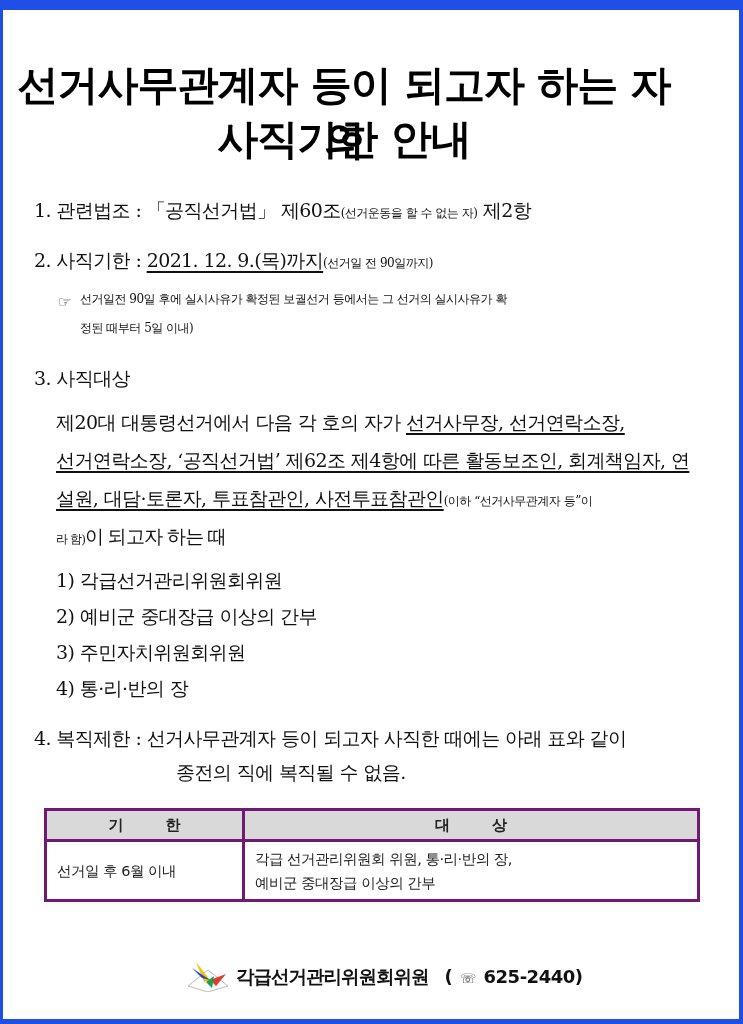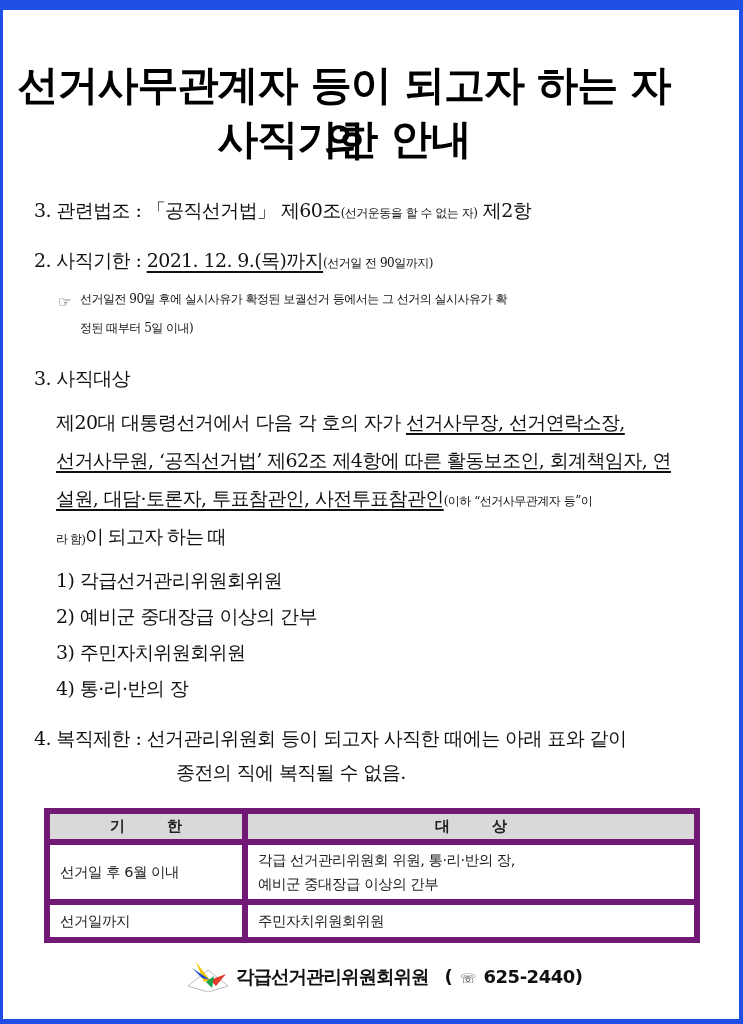--- a/index.html
+++ b/index.html
@@ -34,21 +34,21 @@
       position: absolute; left: 58px; top: 293px; font-size: 15px; color: #333;
       font-family: "DejaVu Sans", sans-serif;
     }
 
     table.info {
       position: absolute; left: 44px; top: 808px; width: 656px;
       border-collapse: collapse;
       font-family: "DejaVu Sans", "Liberation Sans", sans-serif;
       font-size: 14.5px; letter-spacing: -0.5px; color: #222;
     }
-    table.info th, table.info td { border: 6px solid #701a75; }
+    table.info th, table.info td { border: 3px solid #701a75; }
     table.info th {
       background: #d9d9d9; height: 31px; font-weight: bold; font-size: 15px;
       text-align: center; letter-spacing: 0;
     }
     table.info td { padding: 0 10px; height: 38px; vertical-align: middle; }
     table.info tr.r1 td { height: 60px; line-height: 24px; }
     table.info td.c1 { width: 198px; }
 
     .footer {
       position: absolute; top: 958px; left: 186px; height: 36px;
@@ -61,73 +61,67 @@
   </style>
 </head>
 <body>
 
 <div class="frame"></div>
 
 <div class="title l1">선거사무관계자 등이 되고자 하는 자의</div>
 <div class="title l2">사직기한 안내</div>
 
 <div class="line" style="left:34px; top:198px;">
-  <span>3. 관련법조 : </span><span>「공직선거법」 제60조</span><span class="small">(선거운동을 할 수 없는 자)</span><span> 제2항</span>
+  <span>1. 관련법조 : </span><span>「공직선거법」 제60조</span><span class="small">(선거운동을 할 수 없는 자)</span><span> 제2항</span>
 </div>
 
 <div class="line" style="left:34px; top:248px;">
   <span>2. 사직기한 : </span><span class="u">2021. 12. 9.(목)까지</span><span class="small">(선거일 전 90일까지)</span>
 </div>
 <span class="hand">☞</span>
 <div class="line small" style="left:80px; top:291px;">선거일전 90일 후에 실시사유가 확정된 보궐선거 등에서는 그 선거의 실시사유가 확</div>
 <div class="line small" style="left:80px; top:320px;">정된 때부터 5일 이내)</div>
 
 <div class="line" style="left:34px; top:366px;">3. 사직대상</div>
 <div class="line" style="left:56px; top:410px;">
   <span>제20대 대통령선거에서 다음 각 호의 자가 </span><span class="u">선거사무장, 선거연락소장,</span>
 </div>
 <div class="line" style="left:56px; top:448px;">
-  <span class="u">선거사무원, ‘공직선거법’ 제62조 제4항에 따른 활동보조인, 회계책임자, 연</span>
+  <span class="u">선거연락소장, ‘공직선거법’ 제62조 제4항에 따른 활동보조인, 회계책임자, 연</span>
 </div>
 <div class="line" style="left:56px; top:486px;">
   <span class="u">설원, 대담·토론자, 투표참관인, 사전투표참관인</span><span class="small">(이하 “선거사무관계자 등”이</span>
 </div>
 <div class="line" style="left:56px; top:524px;font-family:Liberation Serif, serif;">
   <span class="small">라 함)</span><span>이 되고자 하는 때</span>
 </div>
 
 <div class="line" style="left:56px; top:568px;">1) 각급선거관리위원회위원</div>
 <div class="line" style="left:56px; top:604px;">2) 예비군 중대장급 이상의 간부</div>
 <div class="line" style="left:56px; top:640px;">3) 주민자치위원회위원</div>
 <div class="line" style="left:56px; top:676px;">4) 통·리·반의 장</div>
 
 <div class="line" style="left:34px; top:726px;">
-  <span>4. 복직제한 : </span><span>선거관리위원회 등이 되고자 사직한 때에는 아래 표와 같이</span>
+  <span>4. 복직제한 : </span><span>선거사무관계자 등이 되고자 사직한 때에는 아래 표와 같이</span>
 </div>
 <div class="line" style="left:176px; top:760px;">종전의 직에 복직될 수 없음.</div>
 
 <table class="info">
   <thead>
     <tr>
       <th style="white-space:pre;">기        한</th>
       <th style="white-space:pre;">대        상</th>
     </tr>
   </thead>
   <tbody>
     <tr class="r1">
       <td class="c1">선거일 후 6월 이내</td>
       <td>
         <div>각급 선거관리위원회 위원, 통·리·반의 장,</div>
         <div>예비군 중대장급 이상의 간부</div>
-      </td>
-    </tr>
-    <tr>
-      <td class="c1">선거일까지</td>
-      <td>
-        <div>주민자치위원회위원</div>
       </td>
     </tr>
   </tbody>
 </table>
 
 <div class="footer">
   <span>
     <svg width="44" height="36" viewBox="0 0 44 36">
       <path d="M2 30 L22 14 L42 30 L22 36 Z" fill="none" stroke="#bbb" stroke-width="1"></path>
       <path d="M10 6 L24 24 L18 26 Z" fill="#f2c300"></path>

